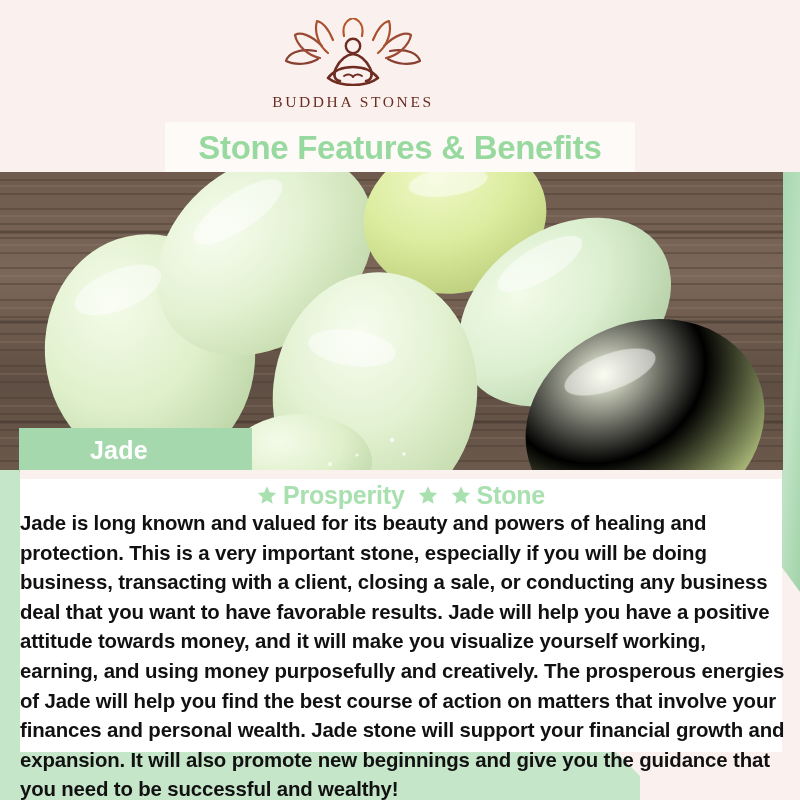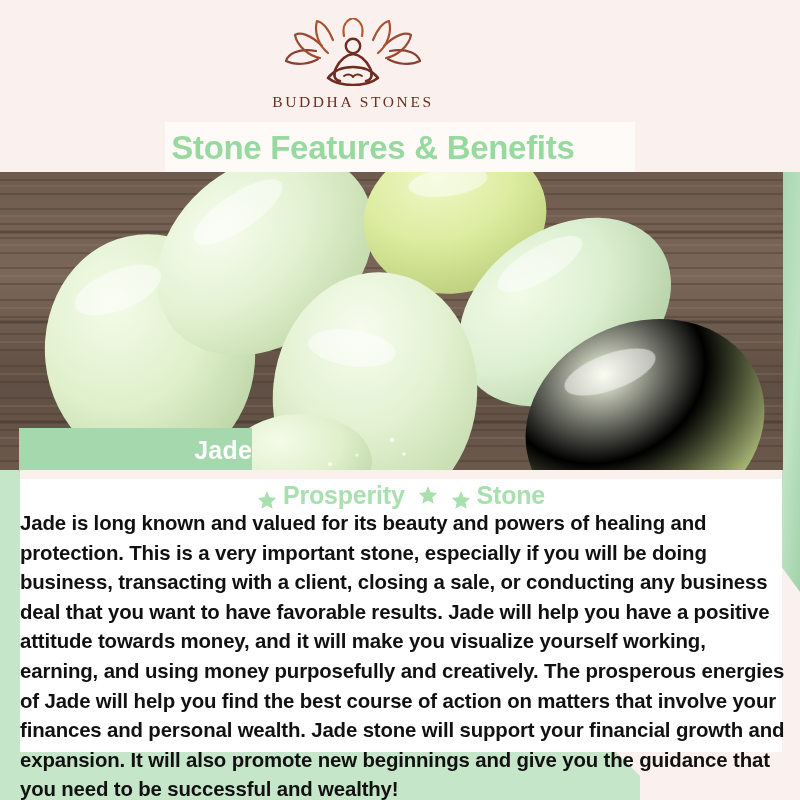--- a/index.html
+++ b/index.html
@@ -42,41 +42,41 @@
   .deco-bottom{
     left:0;top:746px;width:640px;height:54px;
     background:#c6e6ca;
     clip-path:polygon(0 0,610px 0,640px 30px,640px 54px,0 54px);
   }
 
   
   .title-band{
     position:absolute;left:165px;top:122px;width:470px;height:50px;
     background:#fdfaf8;
-    display:flex;align-items:center;
+    display:flex;align-items:center;justify-content:center;
     z-index:6;
   }
   .title-text{
     font-family:"Liberation Sans Narrow","Liberation Sans",sans-serif;
     font-weight:700;font-size:34px;letter-spacing:-0.3px;
     color:#98d9a0;white-space:nowrap;
     transform:scaleX(0.97);
   }
 
   
   .photo{
     position:absolute;left:0;top:172px;width:783px;height:298px;
     overflow:hidden;background:#6b5a4d;z-index:2;
   }
   .photo svg{display:block;width:783px;height:298px;}
 
   
   .jade-band{
     position:absolute;left:19px;top:428px;width:233px;height:44px;
-    background:#a5d8ad;z-index:5;display:flex;align-items:center;justify-content:flex-end;
+    background:#a5d8ad;z-index:5;display:flex;align-items:center;
   }
   .jade-text{
     margin-left:71px;color:#ffffff;font-weight:700;font-size:25px;
     letter-spacing:0.2px;font-family:"Liberation Sans",sans-serif;
   }
 
   
   .content{
     position:absolute;left:20px;top:470px;width:762px;height:282px;
     background:#ffffff;z-index:4;
@@ -84,21 +84,21 @@
   .strip-cream{
     position:absolute;left:20px;top:470px;width:762px;height:9px;
     background:#faf1ef;z-index:5;
   }
   .keywords{
     position:absolute;left:20px;top:480px;width:762px;height:30px;
     z-index:6;display:flex;align-items:center;justify-content:center;gap:13px;
     white-space:nowrap;
   }
   .kw{
-    display:inline-flex;align-items:flex-end;gap:6px;
+    display:inline-flex;align-items:center;gap:6px;
     font-family:"Liberation Sans Narrow","Liberation Sans",sans-serif;
     font-weight:700;font-size:25px;color:#a9e0b0;letter-spacing:-0.2px;
   }
   .star{display:inline-block;width:20px;height:20px;}
 
   .body-text{
     position:absolute;left:20px;top:509px;width:766px;
     z-index:6;
     font-family:"Liberation Sans Narrow","Liberation Sans",sans-serif;
     font-size:20.4px;line-height:29.6px;font-weight:700;color:#111111;

